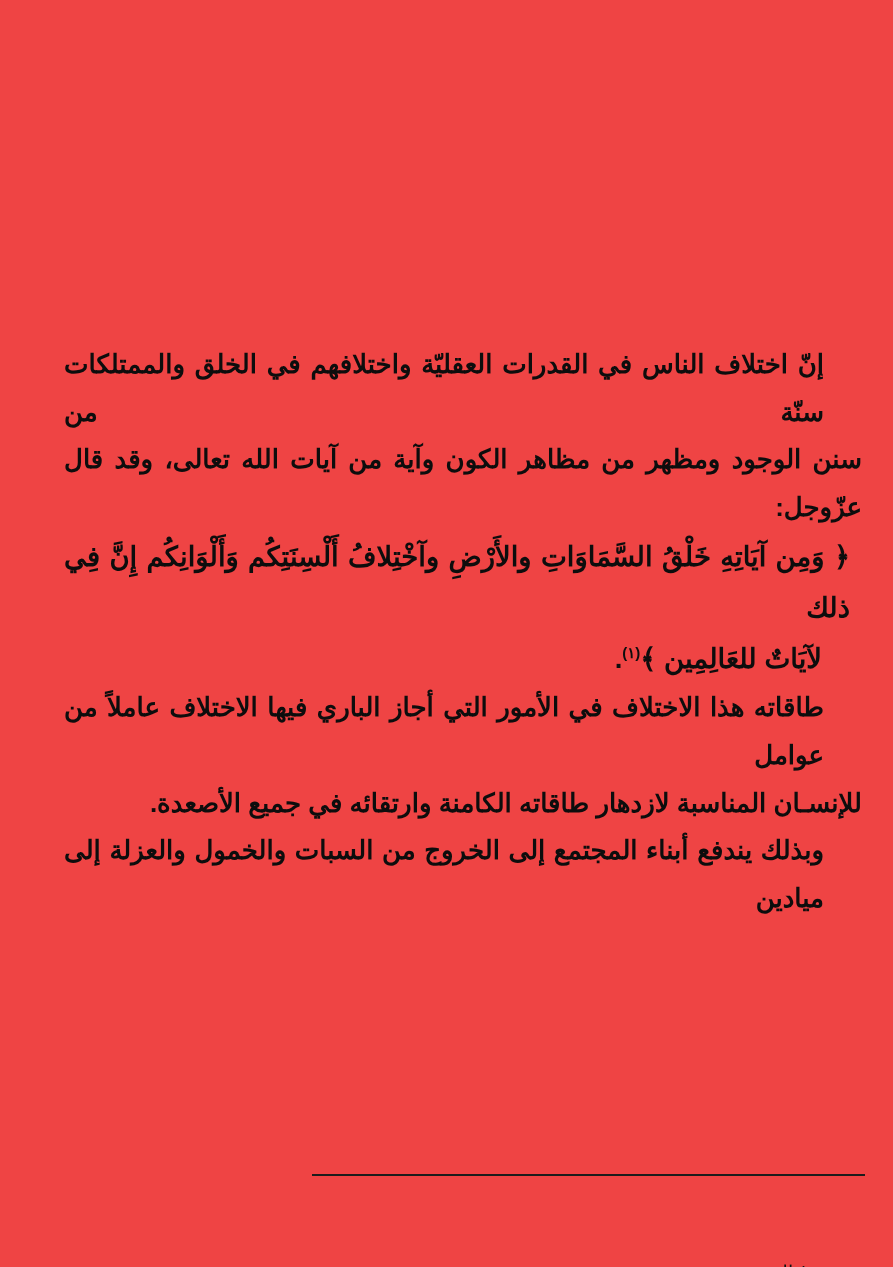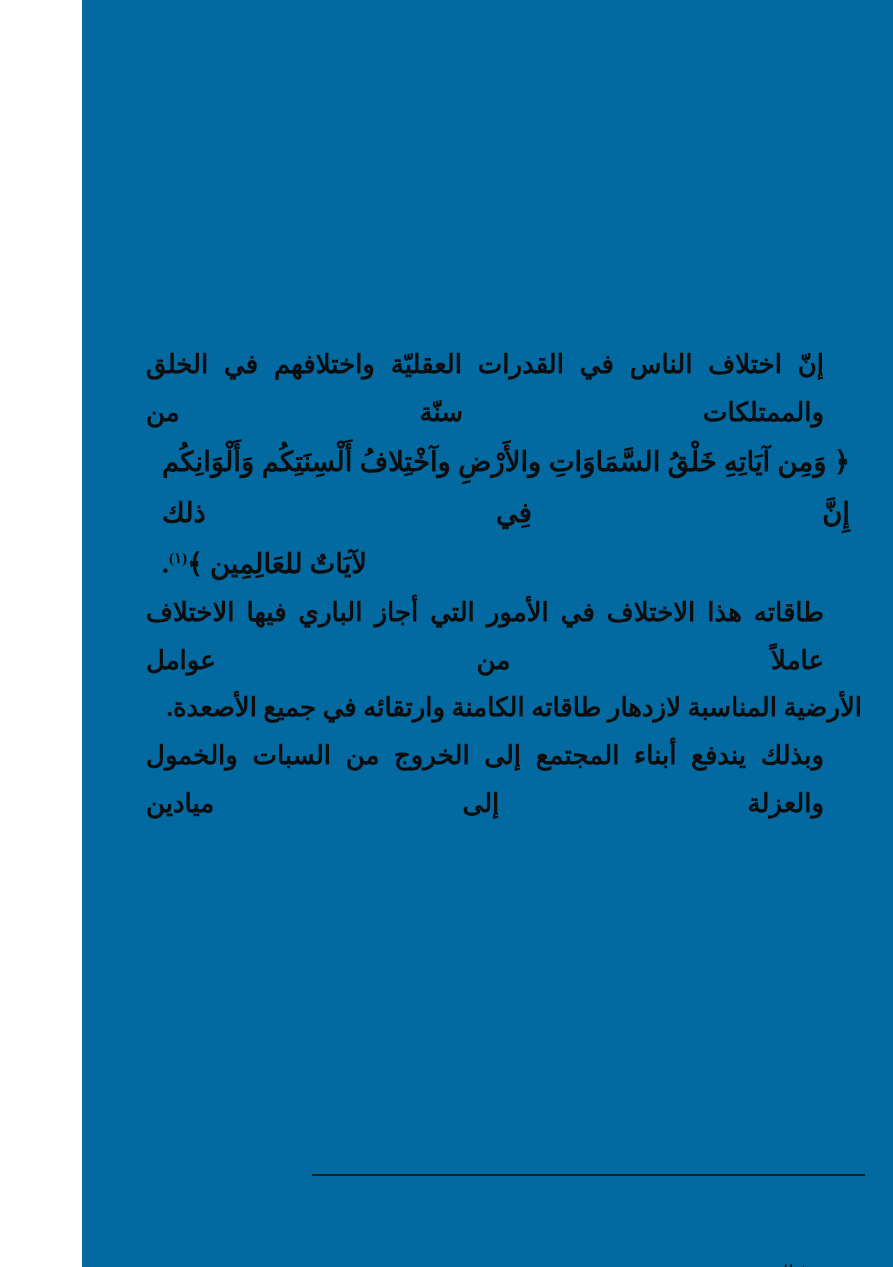--- a/index.html
+++ b/index.html
@@ -2,26 +2,26 @@
 <html lang="ar" dir="rtl"><head>
 <meta charset="utf-8">
 <style>
   html, body {
     margin: 0;
     padding: 0;
     background: #ffffff;
   }
   .page {
     position: relative;
-    width: 811px;
+    width: 893px;
     height: 1267px;
-    background: #0369a1;
+    background: #ef4444;
     overflow: hidden;
     direction: rtl;
-    font-family: Liberation Serif, serif;
+    font-family: Liberation Sans, sans-serif;
     color: #0d0d0d;
   }
   .text-block {
     position: absolute;
     top: 341px;
     right: 31px;
     left: 64px;
     direction: rtl;
     font-size: 26px;
     font-weight: bold;
@@ -38,23 +38,23 @@
     text-align: justify;
     text-align-last: justify;
     text-justify: inter-word;
   }
   
   .end { text-align: right; }
   
   .indent { padding-right: 38px; }
   
   .verse { font-size: 27.5px; }
-  .verse .line { line-height: 51px; margin-left: 16px; }
+  .verse .line { line-height: 51px; }
   .verse-indent { padding-right: 12px; }
-  .verse-end { text-align: left; padding-right: 40px; }
+  .verse-end { text-align: right; padding-right: 40px; }
   .fn-sup {
     font-size: 15px;
     vertical-align: super;
     line-height: 0;
     font-weight: bold;
   }
   .footnote-rule {
     position: absolute;
     top: 1174px;
     right: 28px;
@@ -75,30 +75,31 @@
 </style>
 </head>
 <body>
 
 <div class="page">
 
   <div class="text-block">
 
     <p class="para">
       <span class="line just indent">إنّ اختلاف الناس في القدرات العقليّة واختلافهم في الخلق والممتلكات سنّة من</span>
+      <span class="line just">سنن الوجود ومظهر من مظاهر الكون وآية من آيات الله تعالى، وقد قال عزّوجل:</span>
     </p>
 
     <p class="para verse">
       <span class="line just verse-indent">﴿ وَمِن آيَاتِهِ خَلْقُ السَّمَاوَاتِ والأَرْضِ وآخْتِلافُ أَلْسِنَتِكُم وَأَلْوَانِكُم إِنَّ فِي ذلك</span>
       <span class="line verse-end"><span>لآيَاتٌ للعَالِمِين ﴾</span><sup class="fn-sup">(١)</sup><span>.</span></span>
     </p>
 
     <p class="para">
       <span class="line just indent">طاقاته هذا الاختلاف في الأمور التي أجاز الباري فيها الاختلاف عاملاً من عوامل</span>
-      <span class="line end">الأرضية المناسبة لازدهار طاقاته الكامنة وارتقائه في جميع الأصعدة.</span>
+      <span class="line end">للإنسـان المناسبة لازدهار طاقاته الكامنة وارتقائه في جميع الأصعدة.</span>
     </p>
 
     <p class="para">
       <span class="line just indent">وبذلك يندفع أبناء المجتمع إلى الخروج من السبات والخمول والعزلة إلى ميادين</span>
 
     </p>
 
   </div>
 
   <div class="footnote-rule"></div>

